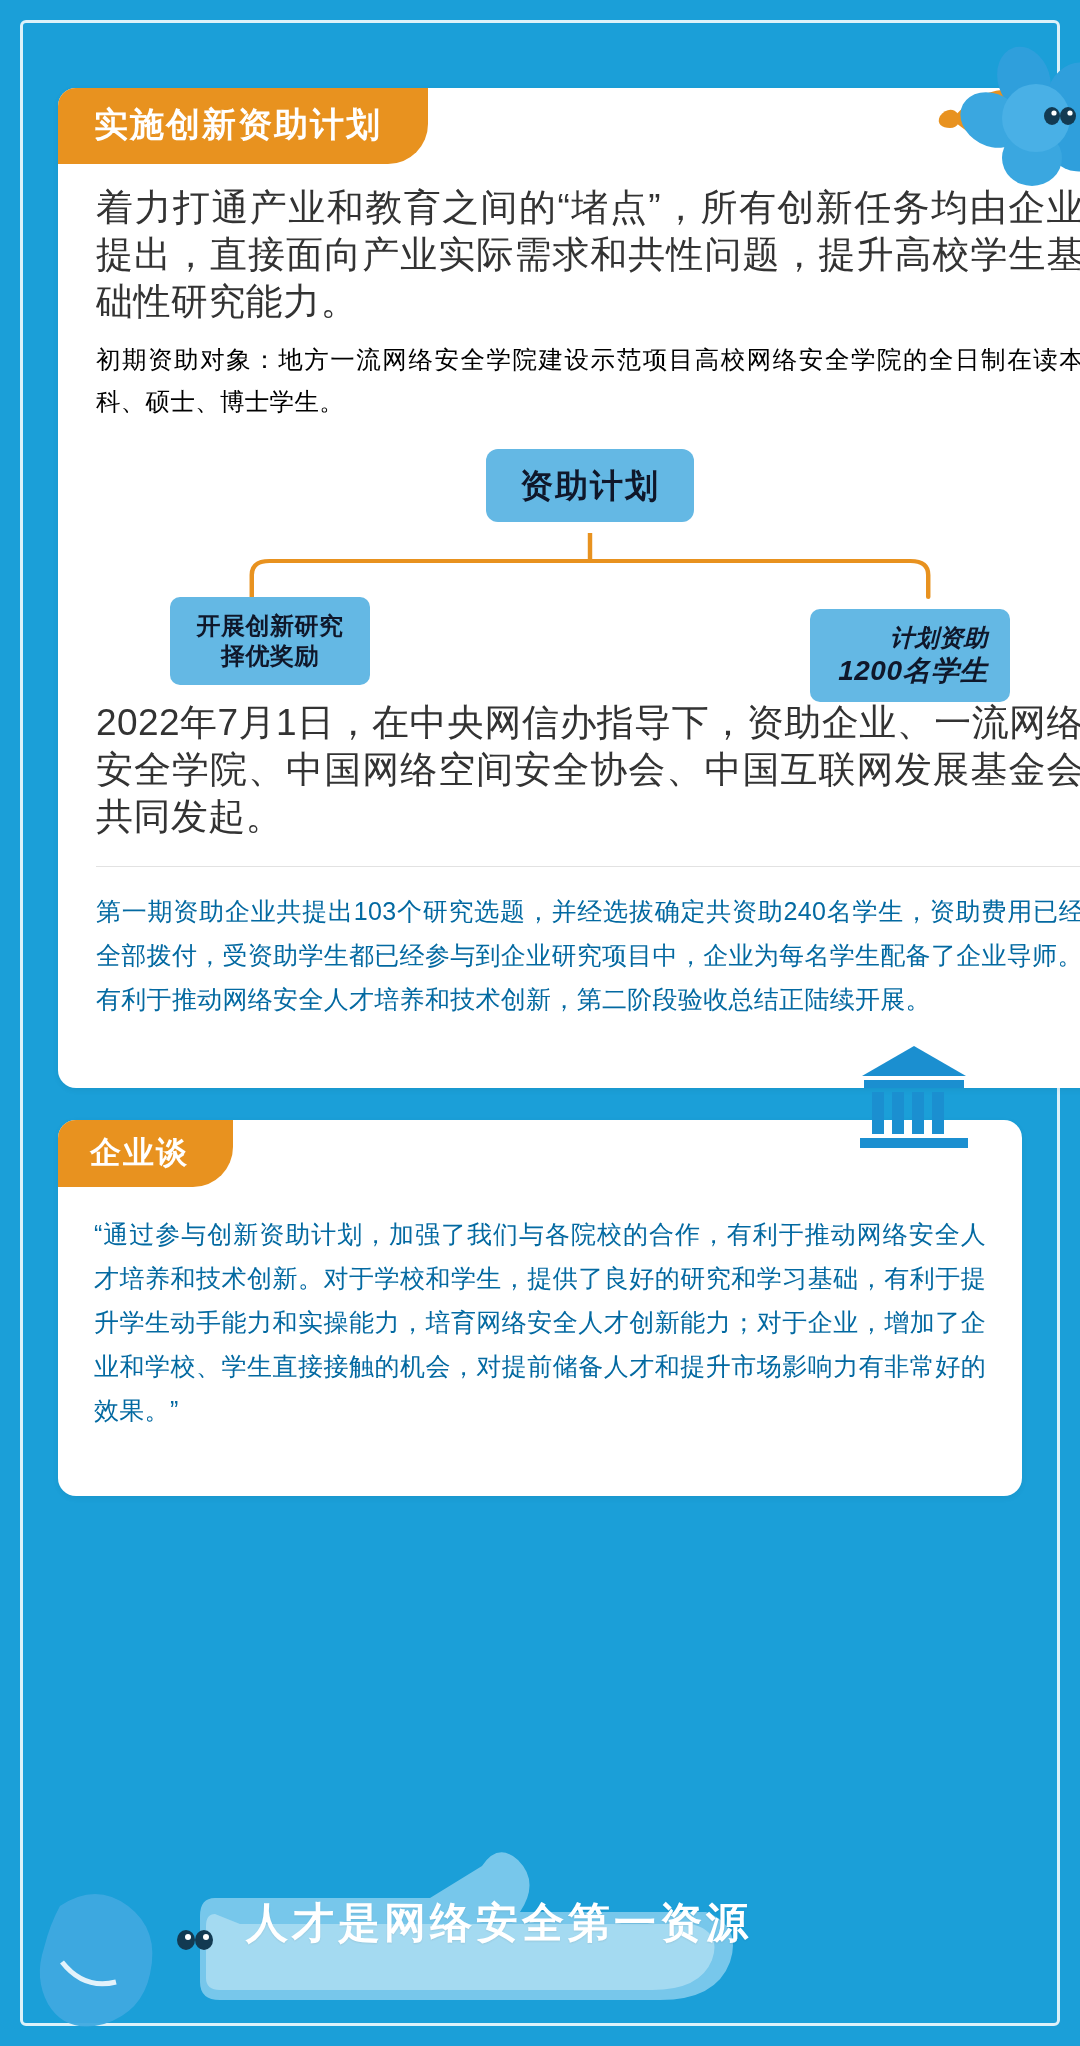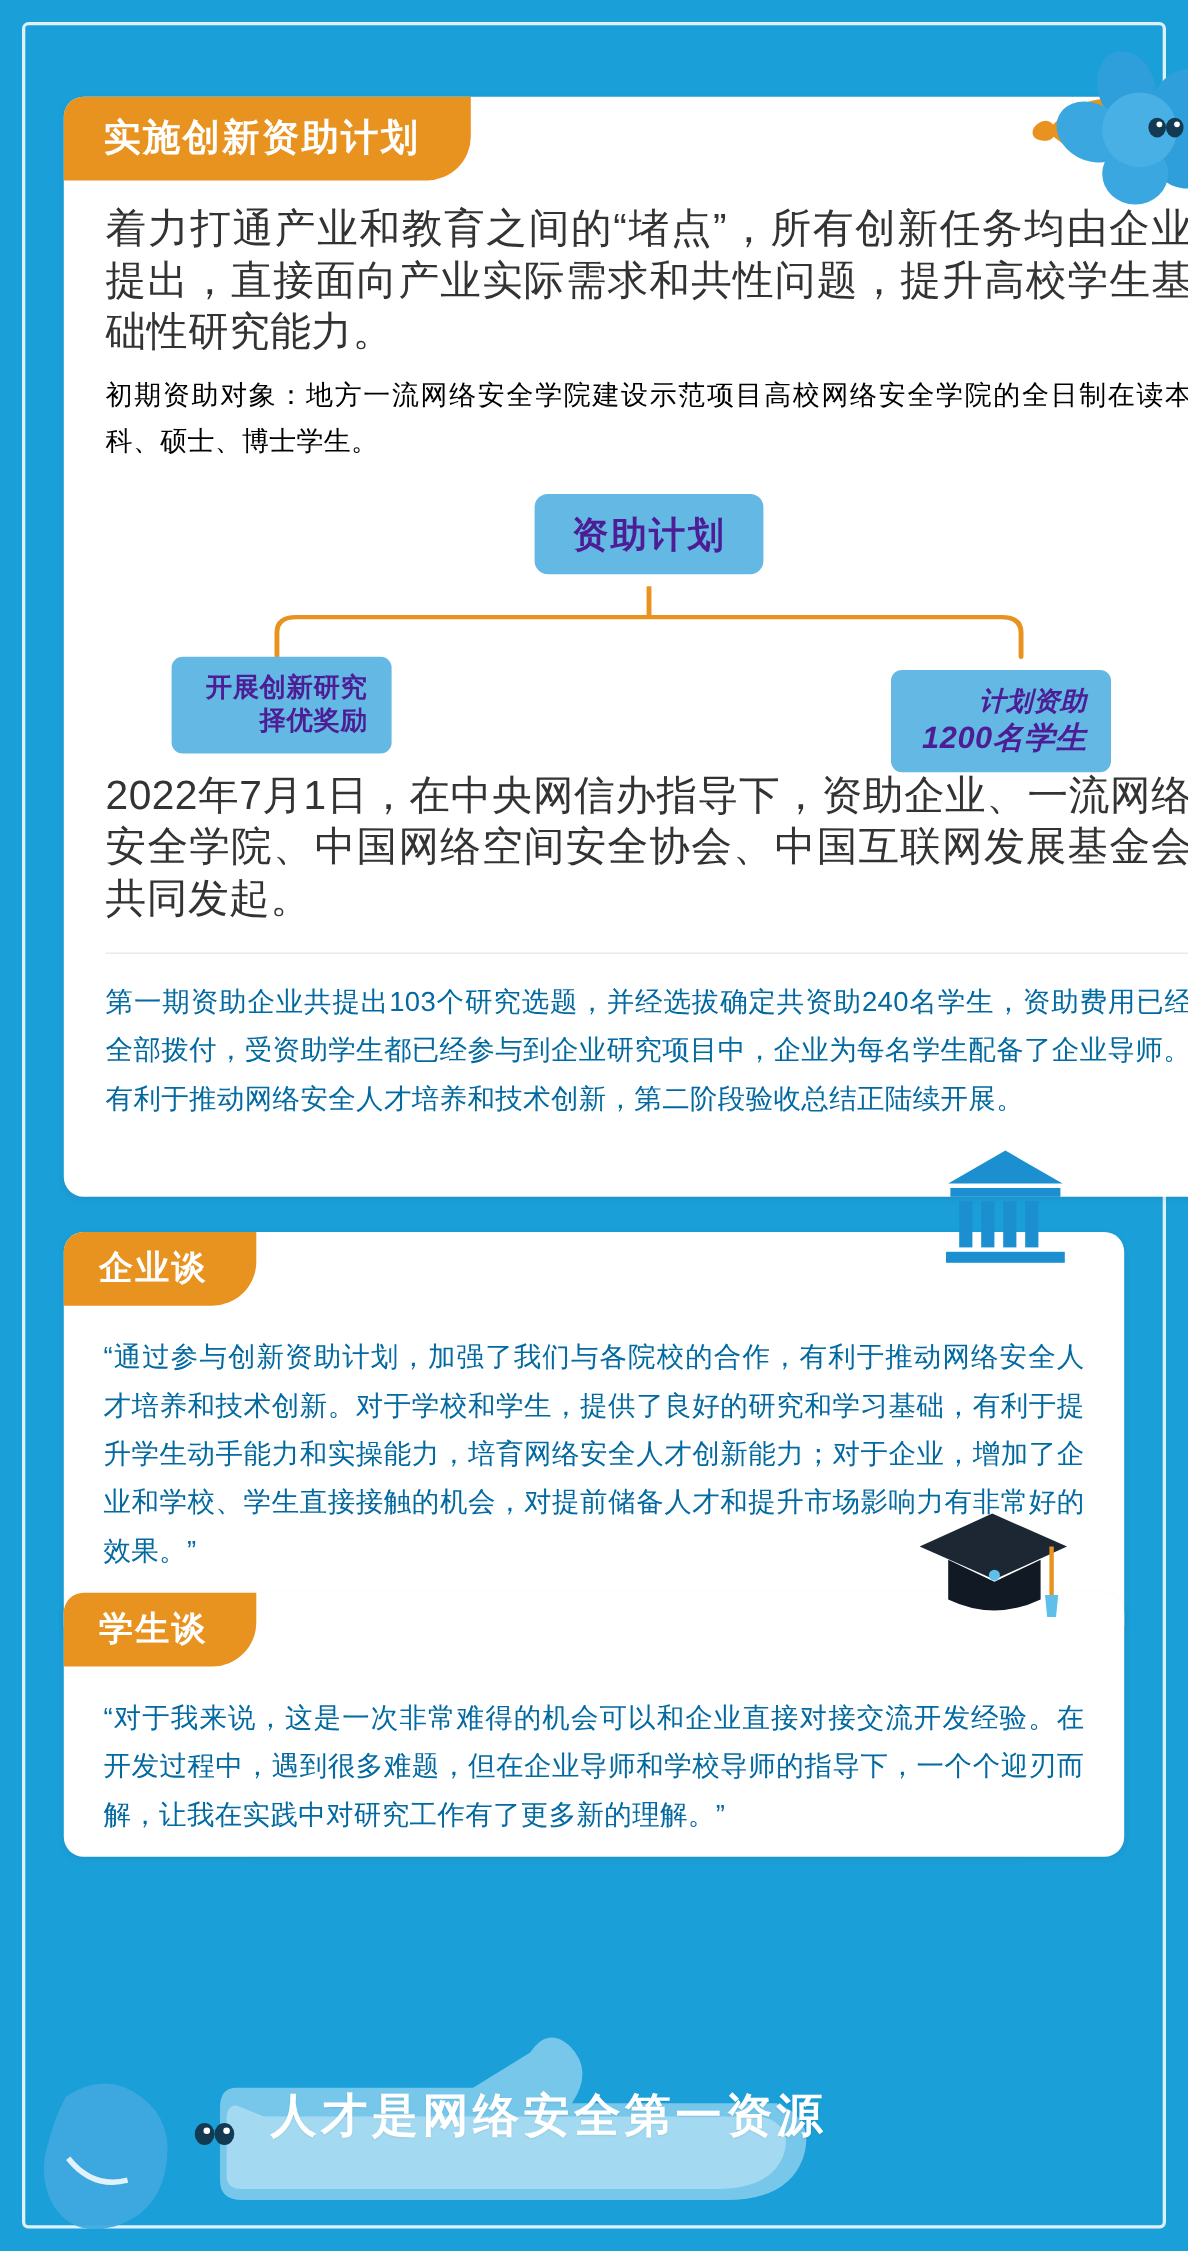--- a/index.html
+++ b/index.html
@@ -98,42 +98,42 @@
 
   
   .diagram {
     position: relative;
     height: 250px;
     margin-top: 26px;
   }
   .node {
     position: absolute;
     background: #64b8e4;
-    color: #4c1d95;
+    color: #0f172a;
     border-radius: 10px;
     text-align: center;
     font-weight: bold;
     line-height: 1.25;
   }
   .node.root {
     left: 50%;
     transform: translateX(-50%);
     top: 0;
     padding: 16px 34px;
     font-size: 33px;
     letter-spacing: 2px;
     border-radius: 12px;
   }
   .node.leaf {
     font-size: 24px;
     padding: 14px 22px;
     letter-spacing: 0.5px;
     min-width: 200px;
   }
-  .node.leaf.left  { left: 60px;  top: 148px; text-align: right; }
+  .node.leaf.left  { left: 74px;  top: 148px; text-align: center; }
   .node.leaf.right { right: 74px; top: 160px; text-align: right; font-style: italic; }
   .node.leaf .big { font-size: 28px; }
 
   .connector {
     position: absolute;
     left: 0; top: 0; width: 100%; height: 250px;
   }
 
   
   #card2 {
@@ -259,33 +259,20 @@
       <rect x="58" y="50" width="12" height="42" fill="#1b8fd0"></rect>
       <rect x="78" y="50" width="12" height="42" fill="#1b8fd0"></rect>
       <rect x="6" y="96" width="108" height="10" fill="#1b8fd0"></rect>
     </svg>
     <div class="ribbon small">企业谈</div>
     <div class="body">
       <p class="p-blue">“通过参与创新资助计划，加强了我们与各院校的合作，有利于推动网络安全人才培养和技术创新。对于学校和学生，提供了良好的研究和学习基础，有利于提升学生动手能力和实操能力，培育网络安全人才创新能力；对于企业，增加了企业和学校、学生直接接触的机会，对提前储备人才和提升市场影响力有非常好的效果。”</p>
     </div>
   </div>
 
-  <div class="card" id="card3">
-    <svg class="cap-icon" viewBox="0 0 150 120">
-      <path d="M8 44 L74 14 L142 44 L76 74 Z" fill="#1d2733"></path>
-      <path d="M34 56 L34 92 Q76 112 118 92 L118 56 L76 76 Z" fill="#111a24"></path>
-      <circle cx="76" cy="70" r="5" fill="#5ec0ea"></circle>
-      <path d="M128 44 L128 88" stroke="#e8921f" stroke-width="4"></path>
-      <path d="M122 88 L134 88 L132 108 L124 108 Z" fill="#5ec0ea"></path>
-    </svg>
-    <div class="ribbon small">学生谈</div>
-    <div class="body">
-      <p class="p-blue">“对于我来说，这是一次非常难得的机会可以和企业直接对接交流开发经验。在开发过程中，遇到很多难题，但在企业导师和学校导师的指导下，一个个迎刃而解，让我在实践中对研究工作有了更多新的理解。”</p>
-    </div>
-  </div>
 </div>
 
 <div class="footer">
   <svg viewBox="0 0 1080 260" style="position:absolute;left:0;top:0;width:1080px;height:260px;">
 
     <path d="M215 112 Q200 112 200 130 L200 196 Q200 214 220 214 L660 214 Q716 214 730 176 Q742 140 706 126 L520 126 Q540 96 518 74 Q498 56 482 80 L430 112 Z" fill="#7cc9ec" opacity="0.95"></path>
     <path d="M215 128 Q206 128 206 140 L206 192 Q206 204 220 204 L652 204 Q700 204 712 174 Q722 146 692 138 L240 138 Z" fill="#a9dcf2" opacity="0.9"></path>
 
     <path d="M60 120 Q96 96 128 120 Q160 144 150 188 Q142 226 104 238 Q66 248 48 218 Q34 192 44 162 Q50 138 60 120 Z" fill="#3fa9e0" opacity="0.95"></path>
     <path d="M62 176 Q84 204 116 196" stroke="#ffffff" stroke-width="5" fill="none" opacity="0.85"></path>

